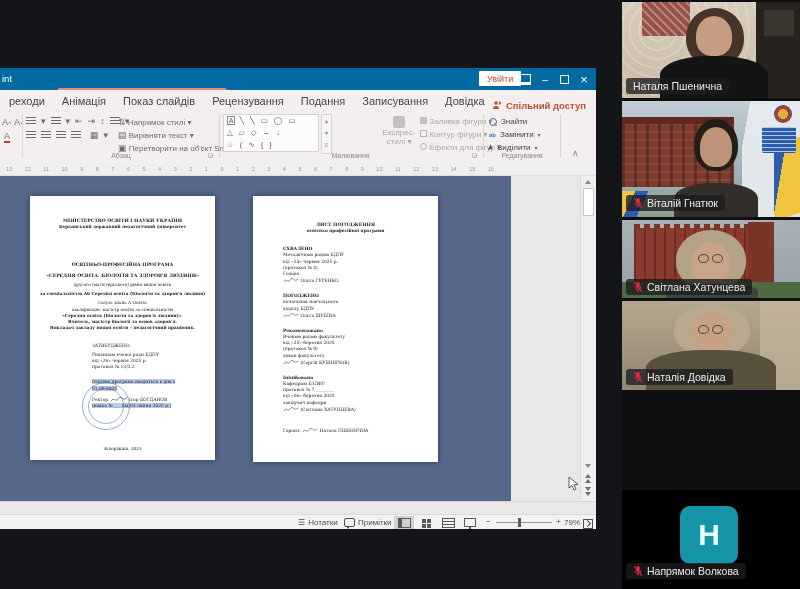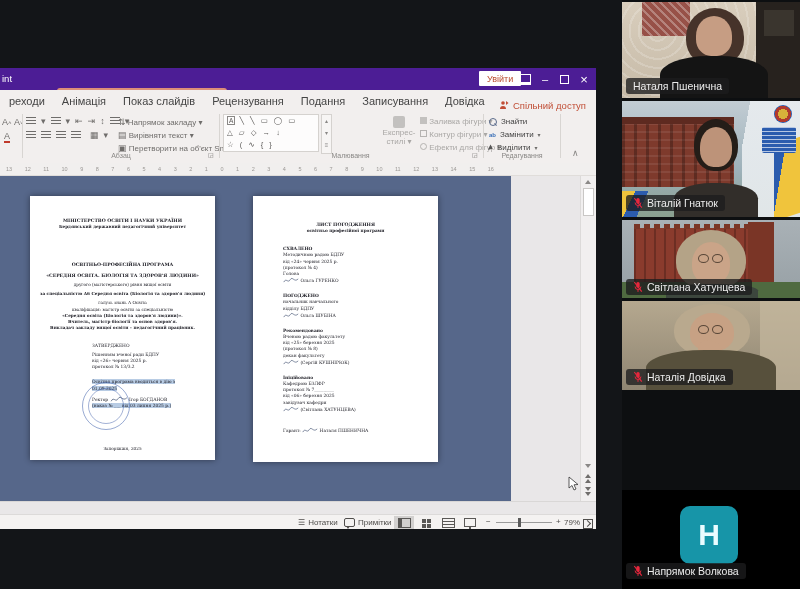--- a/index.html
+++ b/index.html
@@ -1,40 +1,40 @@
 <!DOCTYPE html>
 <html><head>
 <meta charset="utf-8">
 <style>
   html,body{margin:0;padding:0;background:#131518;}
   body{width:800px;height:589px;overflow:hidden;position:relative;
        font-family:"Liberation Sans",sans-serif;-webkit-font-smoothing:antialiased;}
   .abs{position:absolute;}
   
   #ppt{left:0;top:68px;width:596px;height:461px;background:#f2efee;overflow:hidden;}
-  #titlebar{left:0;top:0;width:100%;height:22px;background:#4c1d95;color:#fff;}
+  #titlebar{left:0;top:0;width:100%;height:22px;background:#0369a1;color:#fff;}
   .titlefrag{left:2px;top:5px;font-size:9.5px;color:#fff;}
   .searchbox{left:57px;top:20px;width:170px;height:14px;background:#dc8e78;border-radius:3px;
              display:flex;align-items:center;gap:5px;padding-left:18px;box-sizing:border-box;}
   .mag{width:6px;height:6px;border:1.1px solid #5f2418;border-radius:50%;position:relative;}
   .mag:after{content:"";position:absolute;width:3px;height:1.1px;background:#5f2418;
              transform:rotate(45deg);left:5px;top:6px;}
   .searchtext{font-size:9px;color:#5f2418;}
   .signin{left:479px;top:3px;height:15px;padding:0 8px;background:#fff;color:#b94a2c;
           font-size:9px;display:flex;align-items:center;border-radius:1px;}
   .winico{color:#fff;font-size:11px;top:3px;width:16px;height:16px;display:flex;
           align-items:center;justify-content:center;}
   .restbox{width:7px;height:7px;border:1px solid #fff;}
   .optbox{width:9px;height:7px;border:1px solid #fff;border-bottom-width:3px;}
   
   #tabsrow{left:0;top:22px;width:100%;height:22px;background:#f2efee;border-bottom:1px solid #e3e0de;}
   .tabs{left:3px;top:0;height:22px;display:flex;gap:11px;align-items:center;}
   .tab{font-size:11px;color:#444;white-space:nowrap;padding-left:6px;}
   .share{right:10px;top:4px;height:22px;display:flex;align-items:center;gap:4px;
-         color:#c14e36;font-size:9.5px;font-weight:normal;}
+         color:#c14e36;font-size:9.5px;font-weight:bold;}
   
   #ribbon{left:0;top:44px;width:100%;height:51px;background:#f2efee;border-bottom:1px solid #d8d5d2;}
   .vdiv{width:1px;background:#d8d5d2;top:2px;height:44px;}
   .grouplabel{font-size:7px;color:#8a8886;top:40px;text-align:center;}
   .ric{font-size:9px;color:#6f6d6b;}
   .bars{width:10px;height:8px;background:repeating-linear-gradient(to bottom,#6f6d6b 0 1px,transparent 1px 3px);display:inline-block;}
   .rlabel{font-size:8px;color:#6f6d6b;white-space:nowrap;}
   .glabel{font-size:8px;color:#a9a7a5;white-space:nowrap;}
   .gallery{left:223px;top:2px;width:96px;height:38px;background:#fdfcfc;border:1px solid #d5d2cf;
            font-size:7.5px;color:#5a5856;line-height:12px;padding-left:3px;box-sizing:border-box;letter-spacing:2px;}
@@ -167,21 +167,21 @@
         <span class="ric">▾</span>
     </div>
     <div class="abs" style="left:26px;top:18px;display:flex;gap:5px;align-items:center;">
       <span class="bars"></span>
         <span class="bars"></span>
         <span class="bars"></span>
         <span class="bars"></span>
       <span class="ric" style="margin-left:4px;">▦</span>
         <span class="ric">▾</span>
     </div>
-    <div class="abs rlabel" style="left:118px;top:5px;"><span class="ric">⇅</span> <span>Напрямок закладу</span> ▾</div>
+    <div class="abs rlabel" style="left:118px;top:5px;"><span class="ric">⇅</span> <span>Напрямок стилі</span> ▾</div>
     <div class="abs rlabel" style="left:118px;top:18px;"><span class="ric">▤</span> <span>Вирівняти текст</span> ▾</div>
     <div class="abs rlabel" style="left:118px;top:31px;"><span class="ric">▣</span> <span>Перетворити на об'єкт SmartArt</span> ▾</div>
     <div class="abs grouplabel" style="left:26px;width:190px;">Абзац</div>
     <div class="abs ric" style="left:208px;top:39px;font-size:6px;">◲</div>
     <div class="abs vdiv" style="left:219px;"></div>
 
     <div class="abs gallery">
       <div><span style="border:1px solid #8a8886;padding:0 1px;letter-spacing:0;font-size:6.5px;">А</span> <span>╲ ╲ ▭ ◯ ▭</span></div>
       <div>△ ▱ ◇ → ↓</div>
       <div>☆ ( ∿ { }</div>

